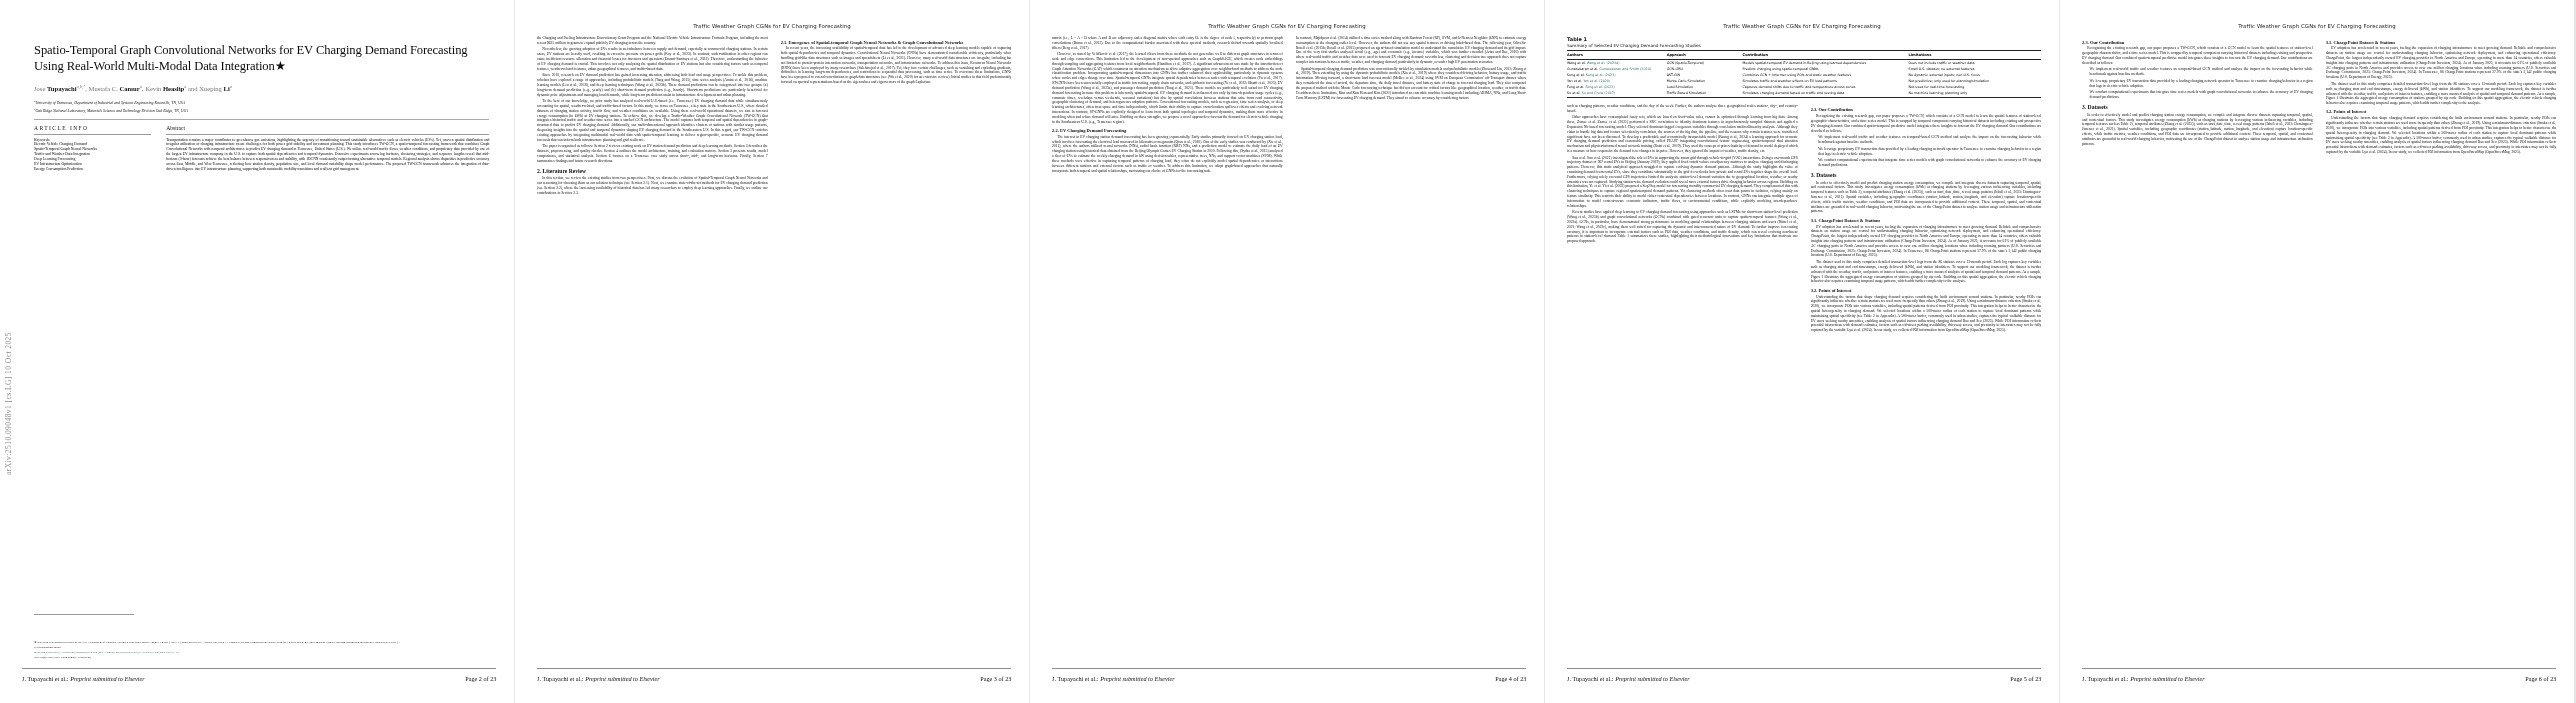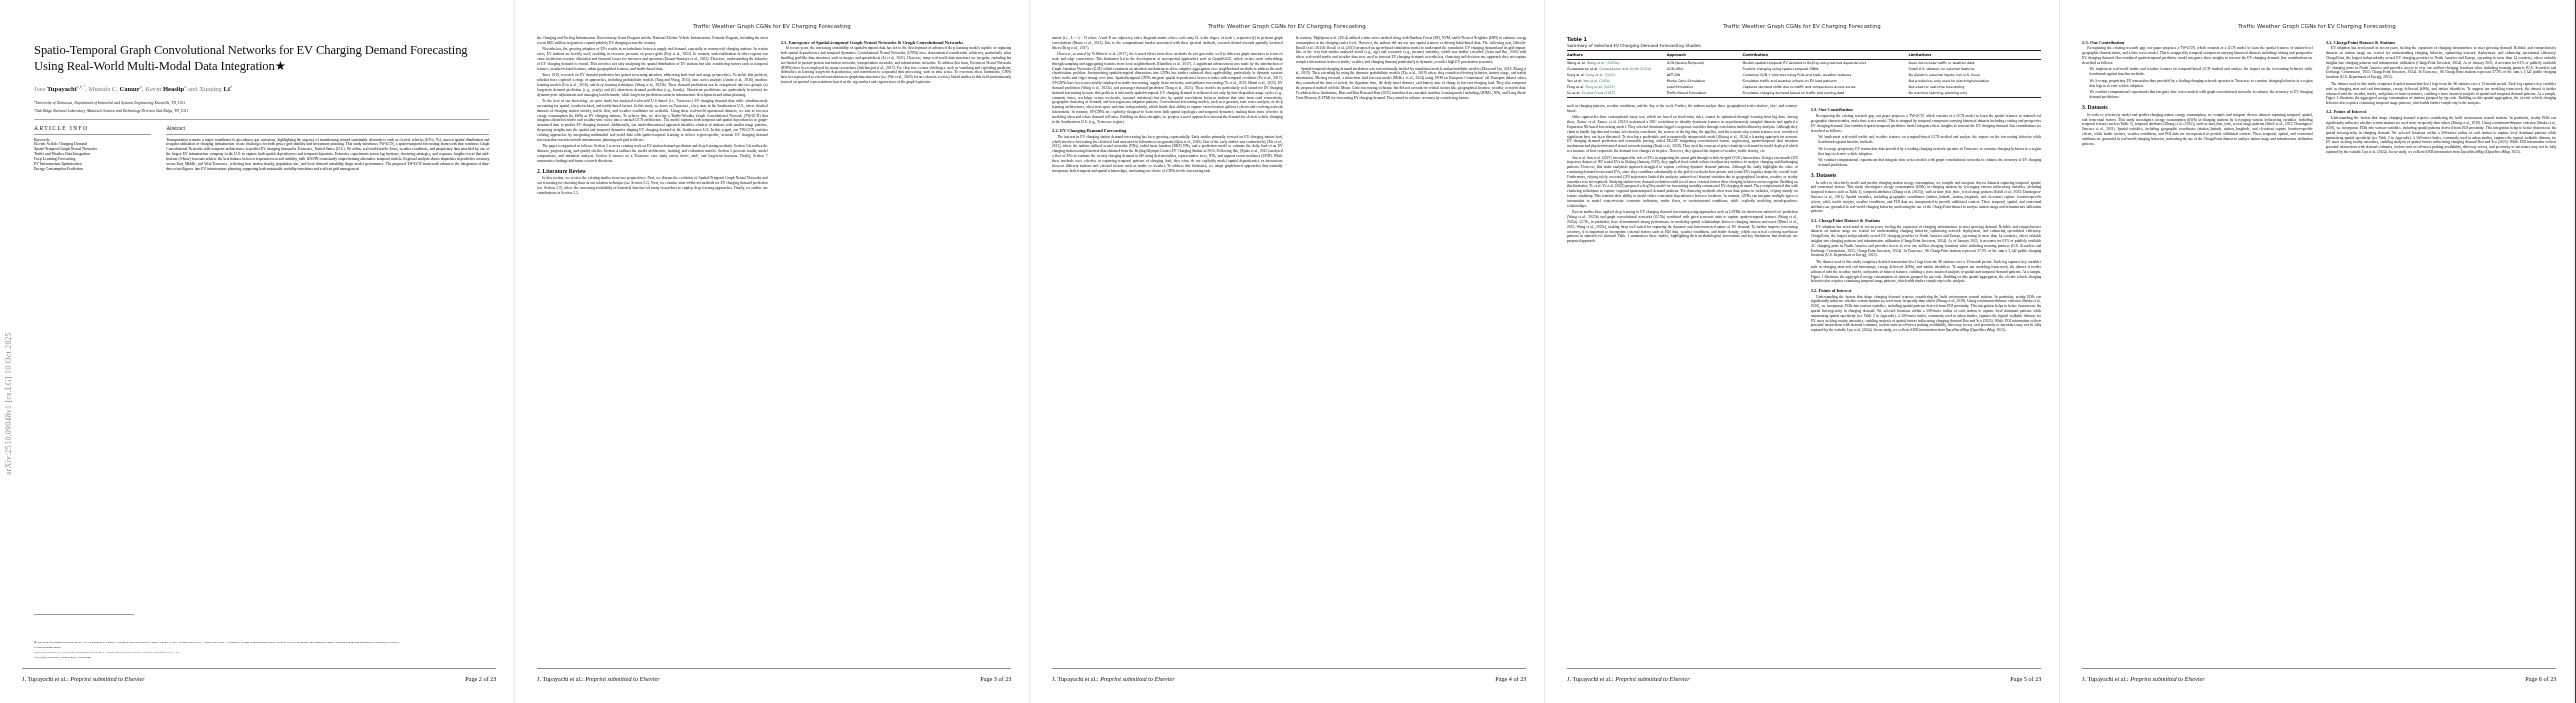--- a/index.html
+++ b/index.html
@@ -6,21 +6,21 @@
   html, body {
     margin: 0; padding: 0;
     width: 2576px; height: 703px;
     background: #ffffff;
     font-family: "Liberation Serif", "DejaVu Serif", serif;
     overflow: hidden;
   }
   .viewer {
     position: relative;
     width: 2576px; height: 703px;
-    background: #7f1d1d;
+    background: #e5e5e5;
     display: flex;
     flex-direction: row;
     align-items: flex-end;
   }
   .page {
     position: relative;
     width: 515px;
     height: 703px;
     background: #ffffff;
     border-right: 0.6px solid #e8e8e8;

